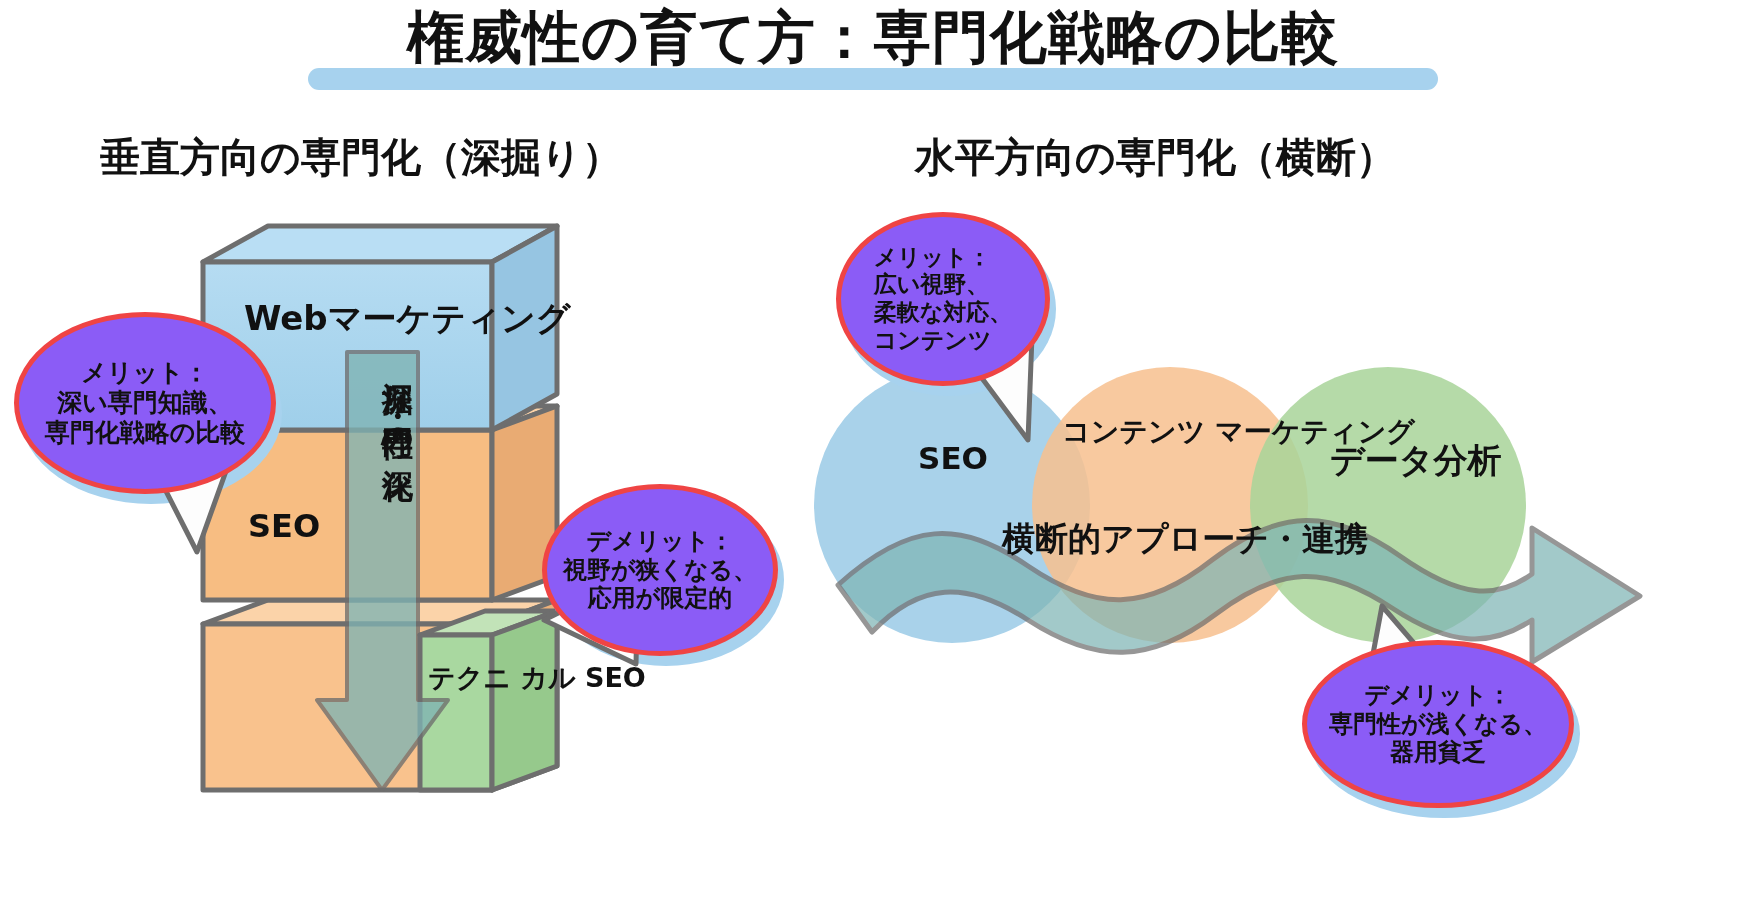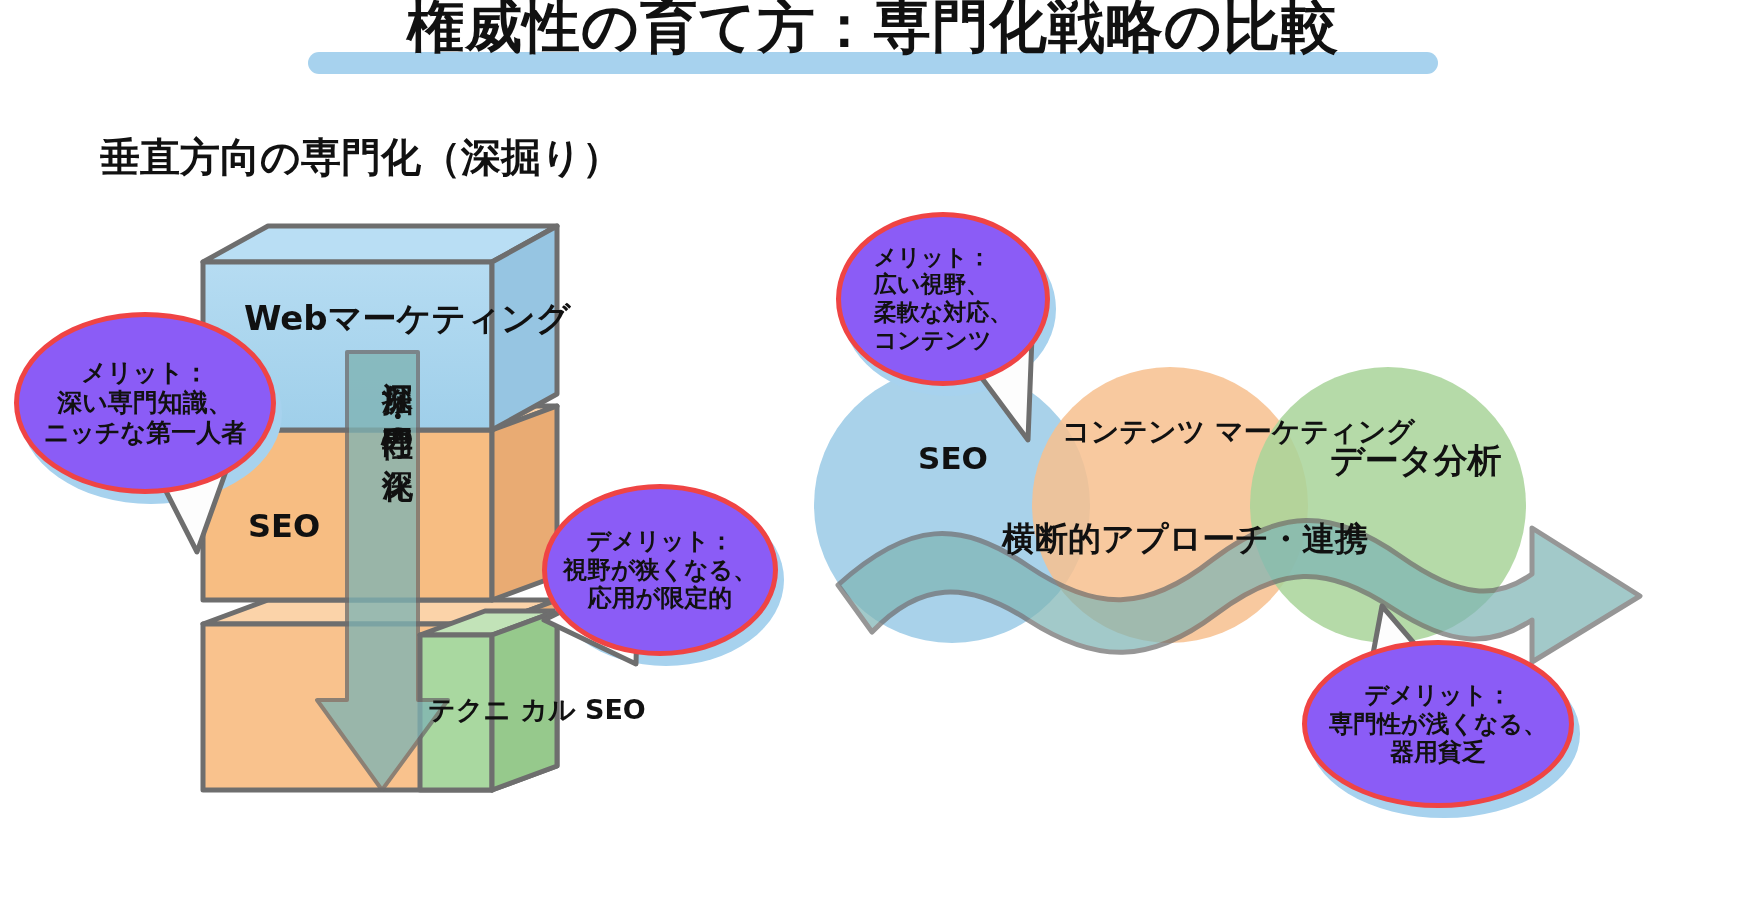--- a/index.html
+++ b/index.html
@@ -6,21 +6,21 @@
   html,body{margin:0;padding:0;background:#ffffff;}
   body{
     width:1746px;height:900px;position:relative;overflow:hidden;
     font-family:"DejaVu Sans","Liberation Sans",sans-serif;
     color:#111;
   }
   .stage{position:absolute;inset:0;}
 
   
   #title-wrap{
-    position:absolute;left:0;top:0;width:1746px;height:95px;
+    position:absolute;left:0;top:16px;width:1746px;height:95px;font-family:Liberation Mono, monospace;
   }
   #title-underline{
     position:absolute;left:308px;top:52px;width:1130px;height:22px;
     background:#a7d2ee;border-radius:11px;
   }
   #title-text{
     position:absolute;left:0;top:-2px;width:1746px;text-align:center;
     font-size:57px;font-weight:bold;letter-spacing:1px;color:#111;
     line-height:1.0;
   }
@@ -79,20 +79,21 @@
 <body>
 
 <div class="stage">
 
   <div id="title-wrap">
     <div id="title-underline"></div>
     <div id="title-text">権威性の育て方：専門化戦略の比較</div>
   </div>
 
   <div class="section-header" id="header-left">垂直方向の専門化（深掘り）</div>
+  <div class="section-header" id="header-right">水平方向の専門化（横断）</div>
 
   <div id="left-stack">
 
     <svg width="760" height="900" viewBox="0 0 760 900" style="position:absolute;left:0;top:0;">
       <defs>
         <linearGradient id="gBlueTop" x1="0" y1="0" x2="0" y2="1">
           <stop offset="0%" stop-color="#b6dcf2"></stop>
             <stop offset="100%" stop-color="#9fcfea"></stop>
         </linearGradient>
       </defs>
@@ -125,37 +126,37 @@
 
       <g opacity="0.78">
         <path d="M347,352 L418,352 L418,700 L448,700 L382,790 L317,700 L347,700 Z" fill="#7fb3b3" stroke="#6e6e6e" stroke-width="4" stroke-linejoin="round"></path>
       </g>
     </svg>
 
     <div class="blk-label" style="left:244px;top:296px;font-size:34px;">Webマーケティング</div>
 
     <div class="blk-label" style="left:248px;top:507px;font-size:32px;">SEO</div>
 
-    <div class="blk-label" style="left:428px;top:662px;font-size:27px;line-height:1.22;text-align:left;margin-top:32px;">
+    <div class="blk-label" style="left:428px;top:662px;font-size:27px;line-height:1.22;text-align:left;">
       <span class="btxt">テクニ</span>
       <span class="btxt">カル</span>
       <span class="btxt">SEO</span>
     </div>
 
     <div id="deep-arrow-label">深掘り・専門性の深化</div>
 
     <div class="bubble-shadow" style="left:20px;top:322px;width:262px;height:182px;"></div>
     <svg width="170" height="140" style="position:absolute;left:125px;top:440px;z-index:39;">
       <polygon points="20,10 110,6 72,112" fill="#fdfdfd" stroke="#6e6e6e" stroke-width="5" stroke-linejoin="round"></polygon>
     </svg>
     <div class="bubble" style="left:14px;top:312px;width:262px;height:182px;font-size:25px;">
       <div>
         <span class="btxt">メリット：</span>
         <span class="btxt">深い専門知識、</span>
-        <span class="btxt">ニッチな第一人者</span>
+        <span class="btxt">専門化戦略の比較</span>
       </div>
     </div>
 
     <div class="bubble-shadow" style="left:548px;top:494px;width:236px;height:172px;"></div>
     <svg width="150" height="130" style="position:absolute;left:508px;top:560px;z-index:39;">
       <polygon points="130,14 128,104 36,60" fill="#fdfdfd" stroke="#6e6e6e" stroke-width="5" stroke-linejoin="round"></polygon>
     </svg>
     <div class="bubble" style="left:542px;top:484px;width:236px;height:172px;font-size:24px;">
       <div>
         <span class="btxt">デメリット：</span>

